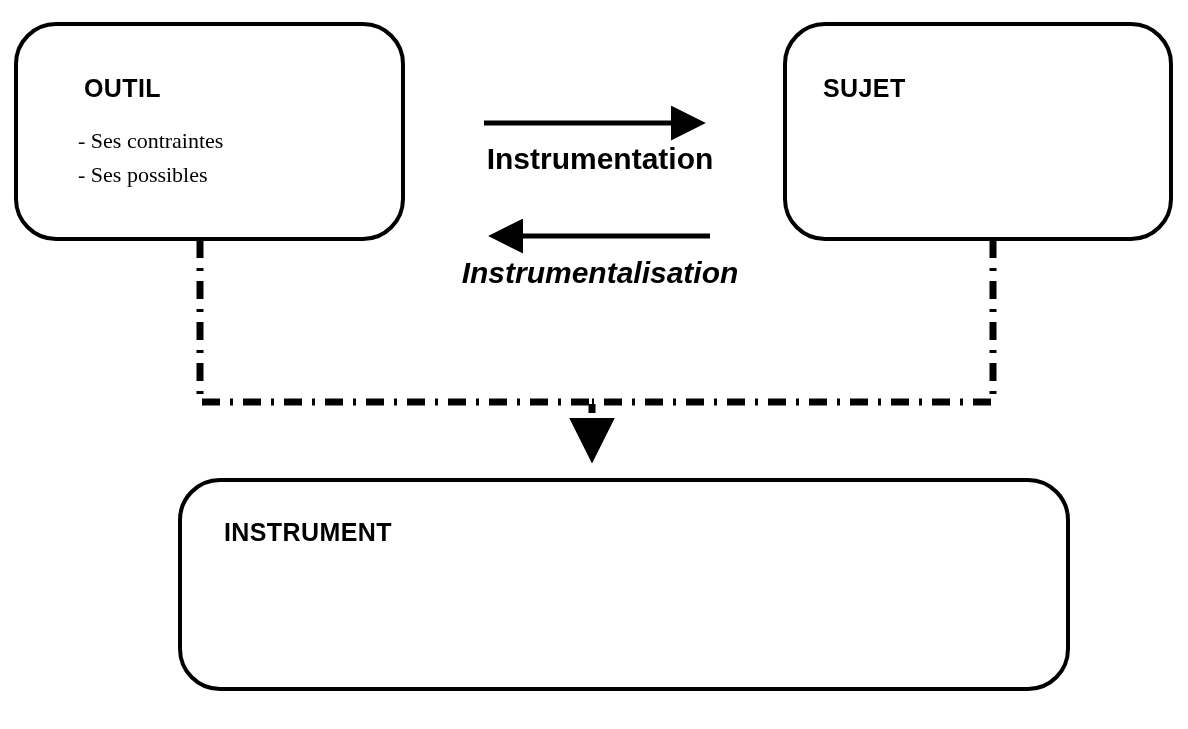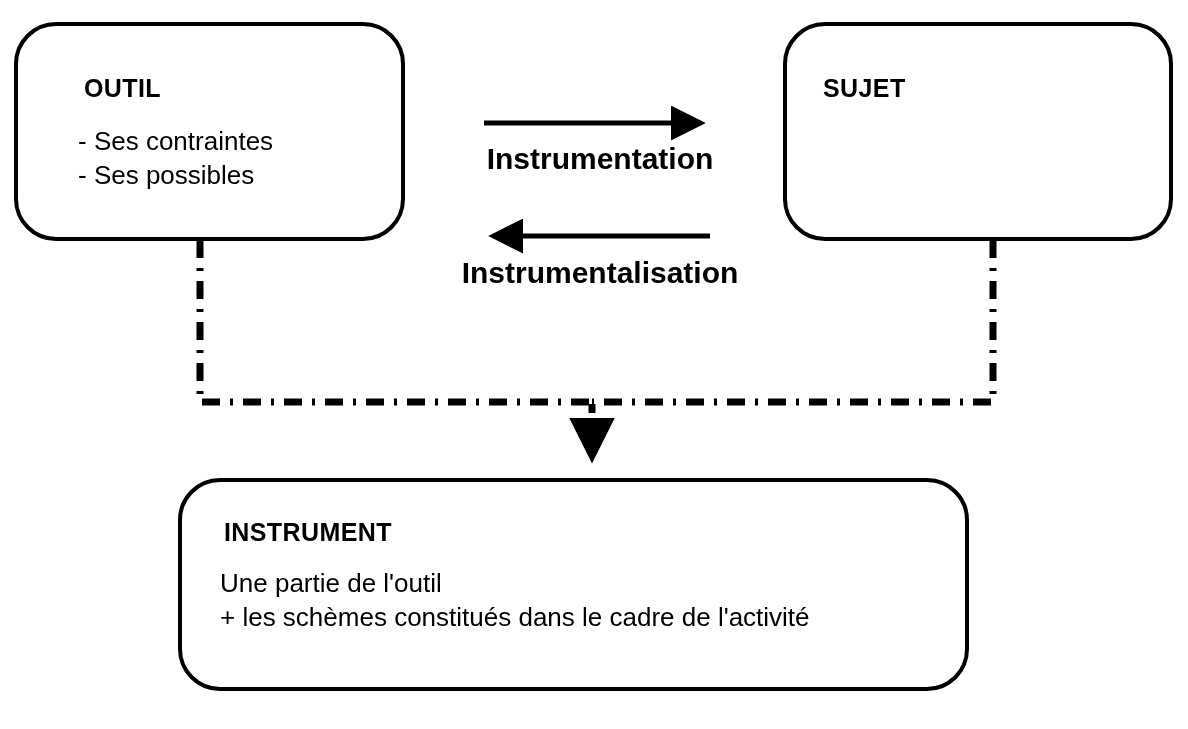--- a/index.html
+++ b/index.html
@@ -38,36 +38,37 @@
   }
   #box-sujet {
     left: 783px;
     top: 22px;
     width: 390px;
     height: 219px;
   }
   #box-instrument {
     left: 178px;
     top: 478px;
-    width: 791px;
+    width: 892px;
     height: 213px;
   }
   .box-title {
     position: absolute;
     font-weight: bold;
     font-size: 25px;
     letter-spacing: 0.4px;
     line-height: 1;
     white-space: nowrap;
   }
   .box-body {
     position: absolute;
-    font-size: 26px;
+    font-size: 22px;
     line-height: 34px;
     white-space: pre;
+    font-family: Liberation Serif, serif;
   }
   #outil-title  { left: 66px;  top: 50px; }
   #outil-body   { left: 60px;  top: 98px; }
   #sujet-title  { left: 36px;  top: 50px; }
   #sujet-body   { left: 30px;  top: 98px; }
   #instrument-title { left: 42px; top: 38px; }
   #instrument-body  { left: 38px; top: 84px; }
 
   .edge-label {
     position: absolute;
@@ -79,20 +80,21 @@
   }
   #label-instrumentation {
     left: 430px;
     top: 144px;
     width: 340px;
   }
   #label-instrumentalisation {
     left: 410px;
     top: 258px;
     width: 380px;
+    font-style: italic;
   }
 </style>
 </head>
 <body>
 
 <svg id="diagram-canvas" viewBox="0 0 1188 729" xmlns="http://www.w3.org/2000/svg">
   <defs>
     <marker id="arrow-right" viewBox="0 0 12 12" refX="10" refY="6" markerWidth="7" markerHeight="7" orient="auto-start-reverse">
       <path d="M 0 0 L 12 6 L 0 12 z" fill="#000000"></path>
     </marker>
@@ -117,19 +119,17 @@
   <div class="box-body" id="outil-body">- Ses contraintes
 - Ses possibles</div>
 </div>
 
 <div class="node-box" id="box-sujet">
   <div class="box-title" id="sujet-title">SUJET</div>
 </div>
 
 <div class="node-box" id="box-instrument">
   <div class="box-title" id="instrument-title">INSTRUMENT</div>
-  <div class="box-body" id="instrument-body">Une partie de l'outil
-+ les schèmes constitués dans le cadre de l'activité</div>
 </div>
 
 <div class="edge-label" id="label-instrumentation">Instrumentation</div>
 
 <div class="edge-label" id="label-instrumentalisation">Instrumentalisation</div>
 
 </body></html>

